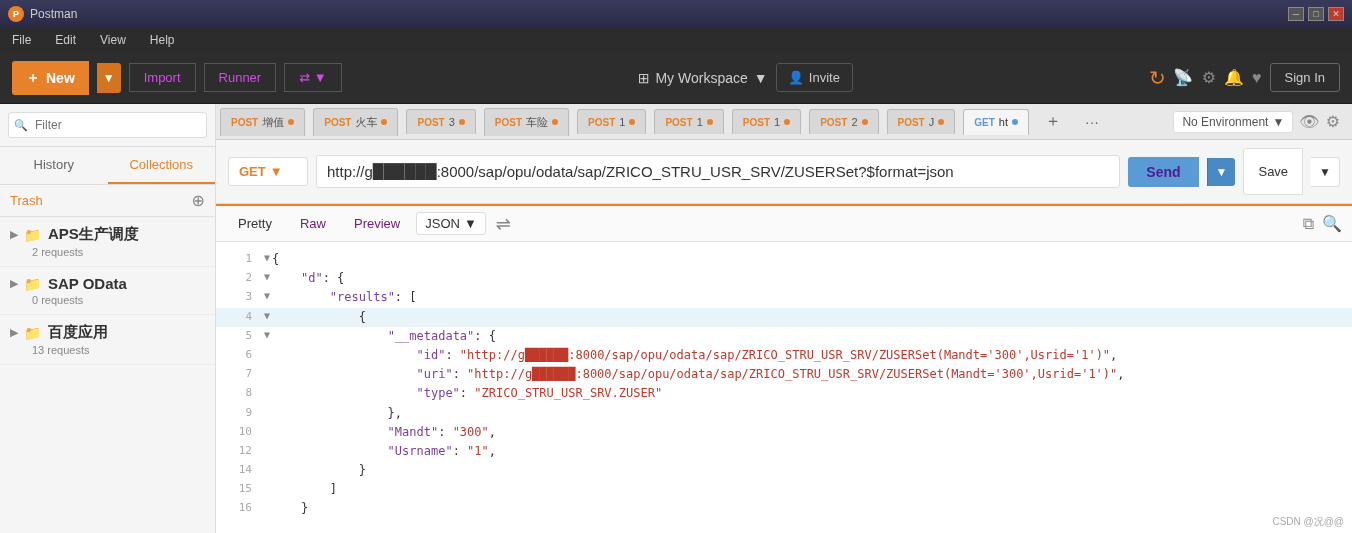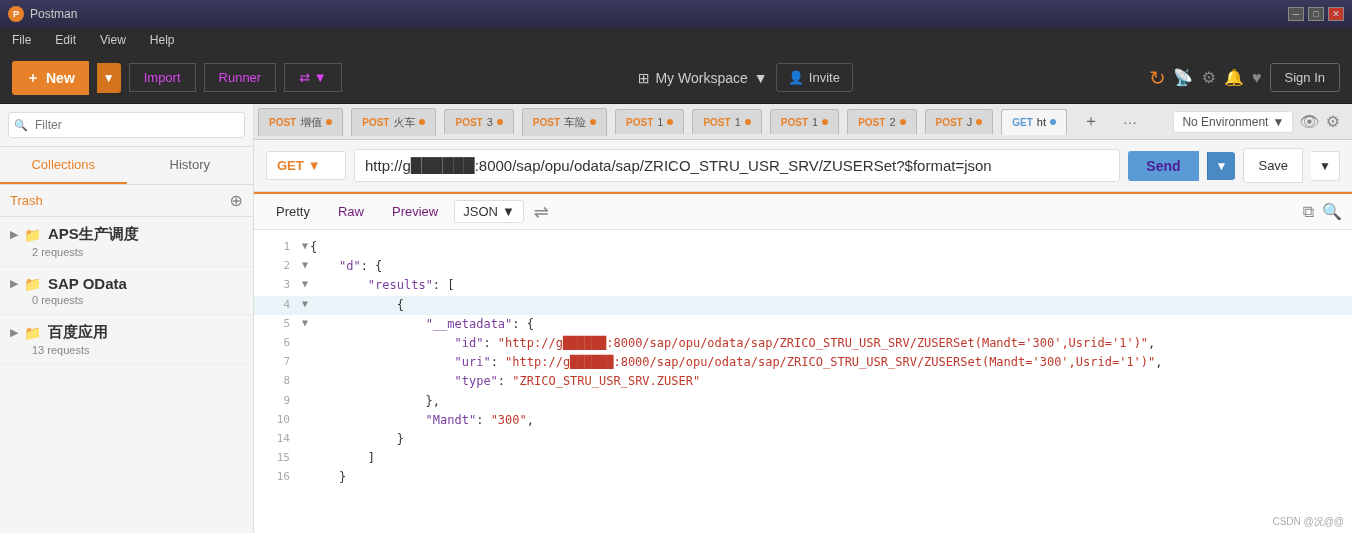--- a/index.html
+++ b/index.html
@@ -117,21 +117,21 @@
 
     
     .main-layout {
       display: flex;
       height: calc(533px - 28px - 24px - 52px);
       background: #f0f0f0;
     }
 
     
     .sidebar {
-      width: 254px;
+      width: 216px;
       background: #f5f5f5;
       border-right: 1px solid #ddd;
       display: flex;
       flex-direction: column;
       flex-shrink: 0;
     }
     .sidebar-search {
       padding: 8px;
       border-bottom: 1px solid #ddd;
     }
@@ -297,21 +297,21 @@
       padding: 7px 8px;
       font-size: 12px;
       cursor: pointer;
       border-left: 1px solid #3a7ab4;
     }
     .save-btn {
       background: white;
       color: #333;
       border: 1px solid #ddd;
       border-radius: 3px 0 0 3px;
-      padding: 9px 14px;
+      padding: 15px 14px;
       font-size: 13px;
       cursor: pointer;
     }
     .save-arrow {
       background: white;
       color: #333;
       border: 1px solid #ddd;
       border-left: none;
       border-radius: 0 3px 3px 0;
       padding: 7px 8px;
@@ -457,22 +457,22 @@
 <div class="main-layout">
 
   <div class="sidebar">
     <div class="sidebar-search">
       <div class="search-wrapper">
         <input type="text" placeholder="Filter" style="">
       </div>
     </div>
 
     <div class="sidebar-tabs">
+      <div class="sidebar-tab">History</div>
       <div class="sidebar-tab active">Collections</div>
-      <div class="sidebar-tab">History</div>
     </div>
 
     <div class="trash-row">
       <span>Trash</span>
       <span class="trash-add-btn">⊕</span>
     </div>
 
     <div class="collections-list">
       <div class="collection-item">
         <div class="collection-header">
@@ -635,20 +635,24 @@
         </div>
         <div class="code-line">
           <span class="line-num">9</span>
           <span class="line-content json-brace" style="padding-left:8px;">                },</span>
         </div>
         <div class="code-line">
           <span class="line-num">10</span>
           <span class="line-content" style="padding-left:8px;">                <span class="json-key">"Mandt"</span>: <span class="json-str">"300"</span>,</span>
         </div>
         <div class="code-line">
+          <span class="line-num">12</span>
+          <span class="line-content" style="padding-left:8px;">                <span class="json-key">"Usrname"</span>: <span class="json-str">"1"</span>,</span>
+        </div>
+        <div class="code-line">
           <span class="line-num">14</span>
           <span class="line-content json-brace" style="padding-left:8px;">            }</span>
         </div>
         <div class="code-line">
           <span class="line-num">15</span>
           <span class="line-content json-brace" style="padding-left:8px;">        ]</span>
         </div>
         <div class="code-line">
           <span class="line-num">16</span>
           <span class="line-content json-brace" style="padding-left:8px;">    }</span>

